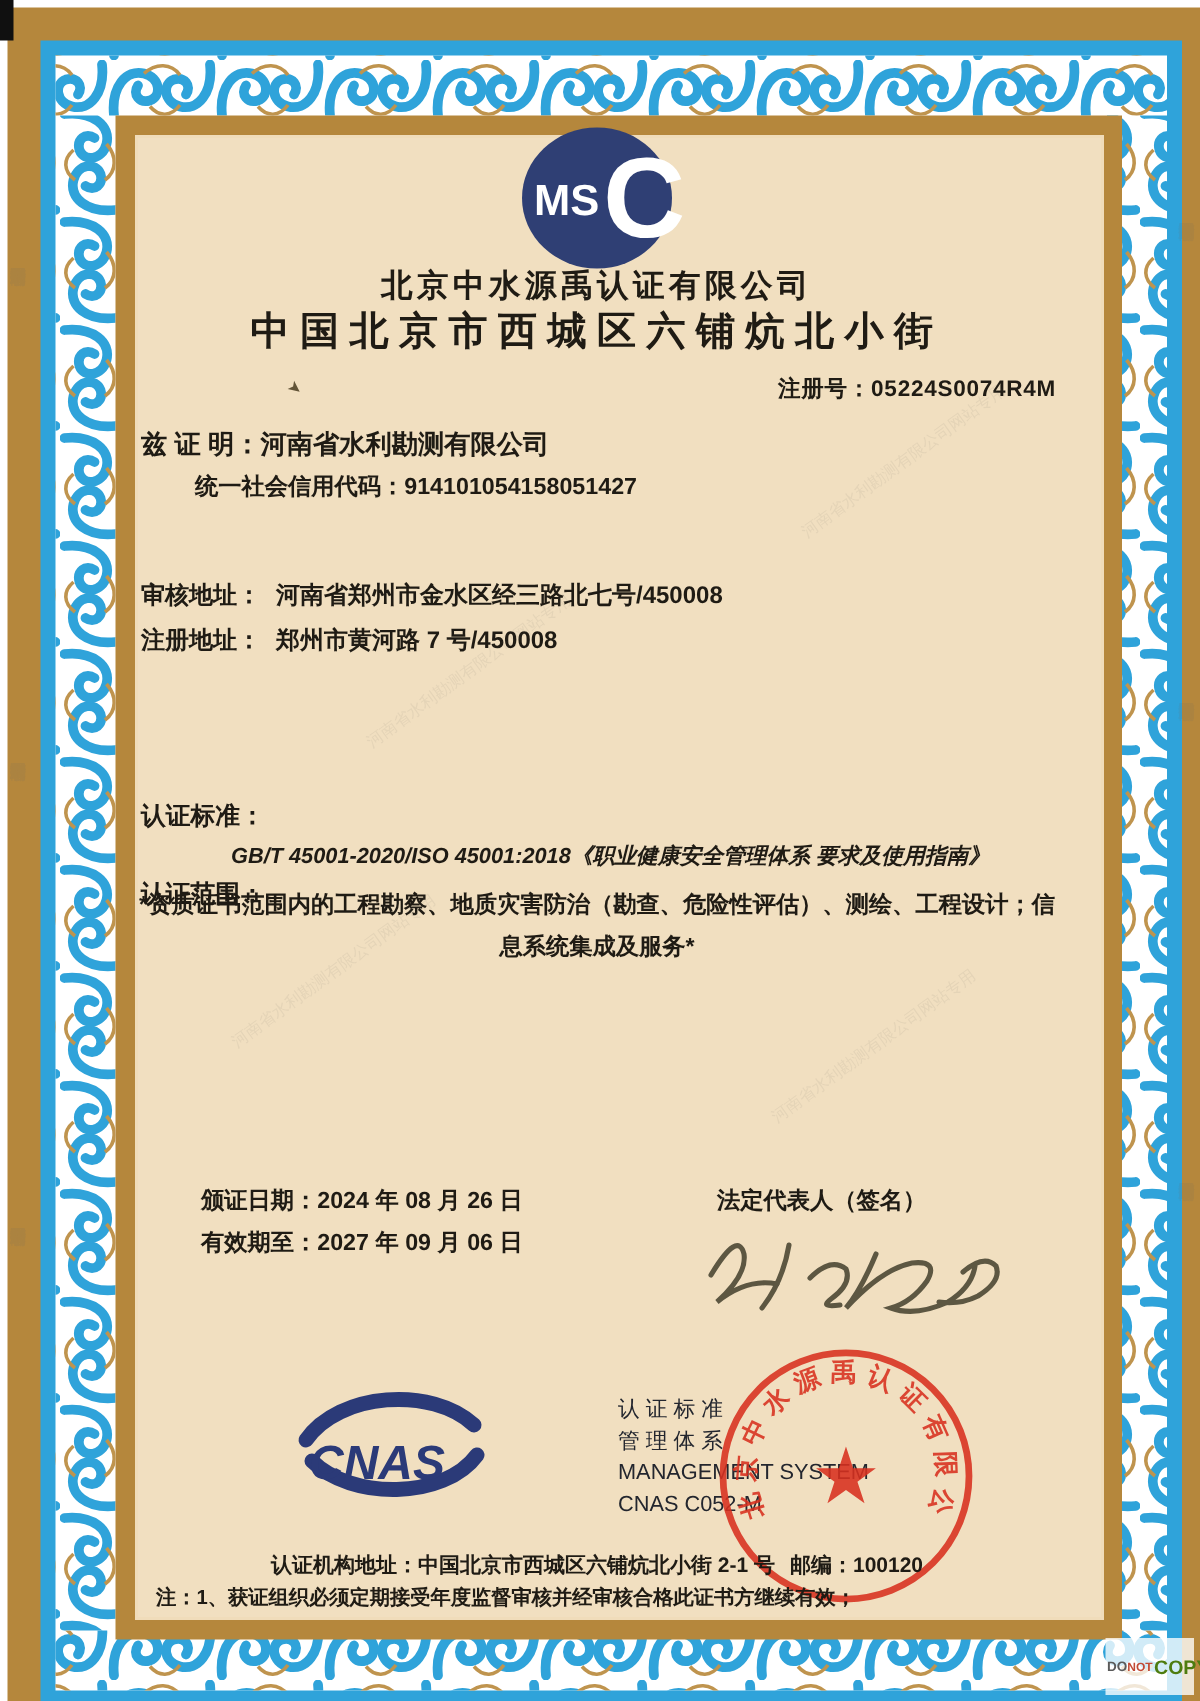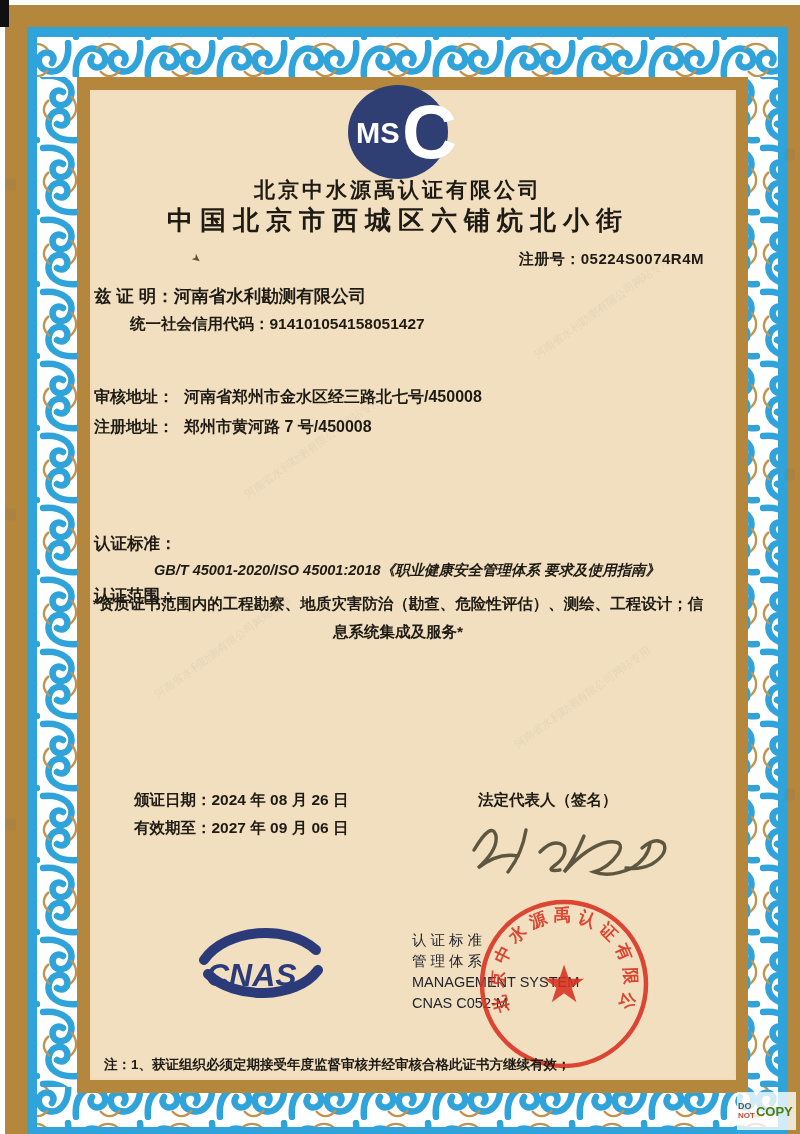--- a/index.html
+++ b/index.html
@@ -41,21 +41,21 @@
   .l-note2{top:985px;left:42px;font-size:13.5px;font-weight:600;}
   .gap{display:inline-block;width:10px;}
   
   .cursor-artifact{position:absolute;top:252px;left:192px;font-size:11px;color:#4a3c20;
     transform:rotate(38deg);opacity:.85;z-index:3;}
   .copy-stamp{
     position:absolute;left:737px;top:1092px;width:59px;height:38px;z-index:6;
     background:rgba(255,255,255,.78);display:flex;align-items:center;padding:2px 1px;
     box-sizing:border-box;font-family:"Liberation Sans",sans-serif;
   }
-  .copy-stamp .col{display:flex;flex-direction:column;line-height:9px;margin-right:1px;}
+  .copy-stamp .col{display:flex;line-height:9px;margin-right:1px;}
   .copy-stamp .do{font-size:9px;font-weight:bold;color:#5a5a5a;}
   .copy-stamp .not{font-size:8px;font-weight:bold;color:#c24a35;}
   .copy-stamp .copy{font-size:13px;font-weight:bold;color:#4d7c0f;letter-spacing:0;}
   
   .wm{position:absolute;z-index:5;font-size:11px;color:#6d6a62;opacity:.09;
       pointer-events:none;white-space:nowrap;}
   .wm.vert{writing-mode:vertical-rl;opacity:.13;}
   .wm1{left:3px;top:170px;} .wm2{left:3px;top:500px;} .wm3{left:3px;top:810px;}
   .wm4{left:782px;top:140px;} .wm5{left:782px;top:460px;} .wm6{left:782px;top:780px;}
   .wm7{left:520px;top:300px;transform:rotate(-36deg);}
@@ -167,20 +167,23 @@
     <defs>
       <path id="sealArc" d="M34,114 A61,61 0 1 1 142,114" fill="none"></path>
     </defs>
     <circle cx="88" cy="88" r="82" fill="none" stroke="#d8301f" stroke-width="4.5"></circle>
     <text x="88" y="106" font-size="52" text-anchor="middle" fill="#d8301f">★</text>
     <text font-size="17" font-weight="bold" fill="#d8301f" letter-spacing="6">
       <textPath href="#sealArc">北京中水源禹认证有限公司</textPath>
     </text>
   </svg>
 
+  <div class="line l-footeraddr">
+    <span>认证机构地址：</span><span>中国北京市西城区六铺炕北小街 2-1 号</span><span class="gap"></span><span>邮编：</span><span>100120</span>
+  </div>
   <div class="line l-note1">
     <span>注：</span><span>1、获证组织必须定期接受年度监督审核并经审核合格此证书方继续有效；</span>
   </div>
 </div>
 
 <span class="cursor-artifact">➤</span>
 
 <span class="wm vert wm1">河南省水利勘测有限公司网站专用</span>
 <span class="wm vert wm2">河南省水利勘测有限公司网站专用</span>
 <span class="wm vert wm3">河南省水利勘测有限公司网站专用</span>

